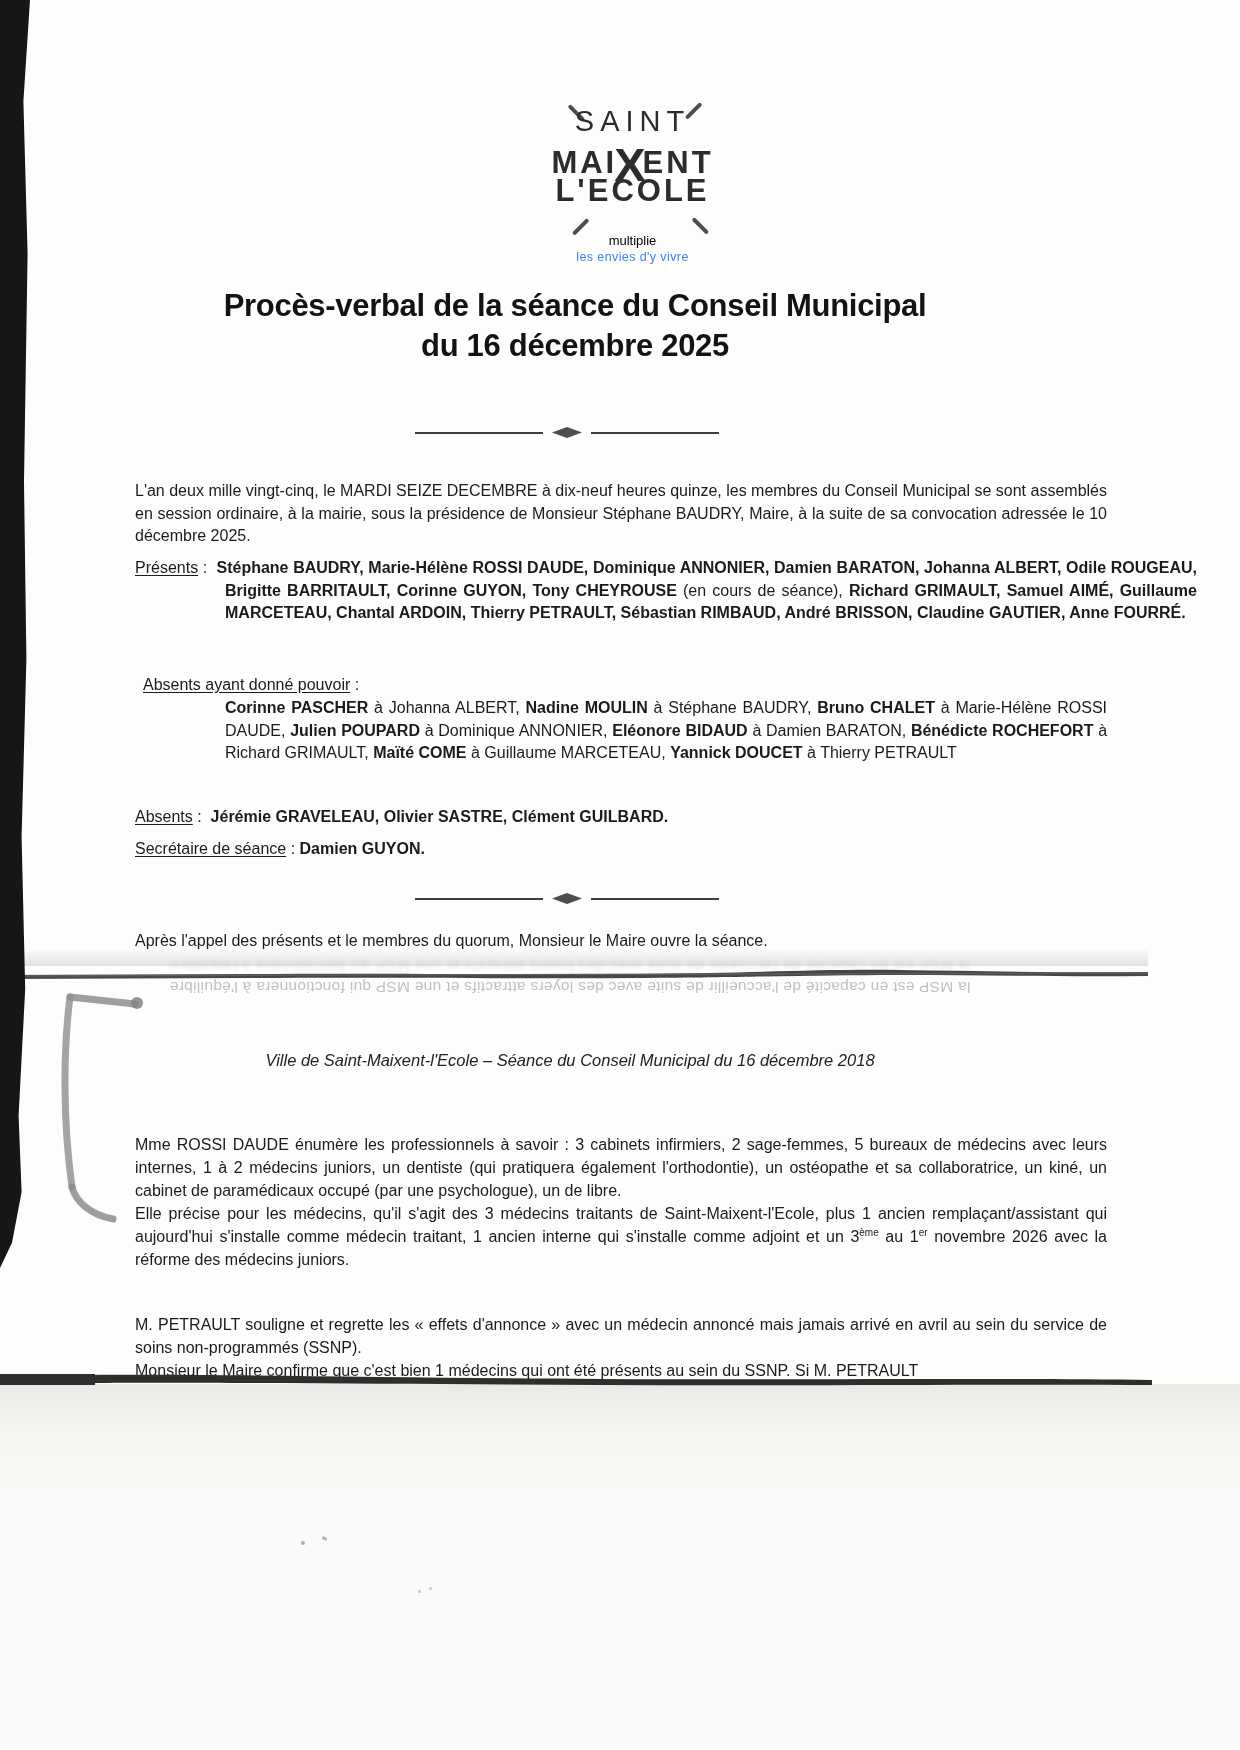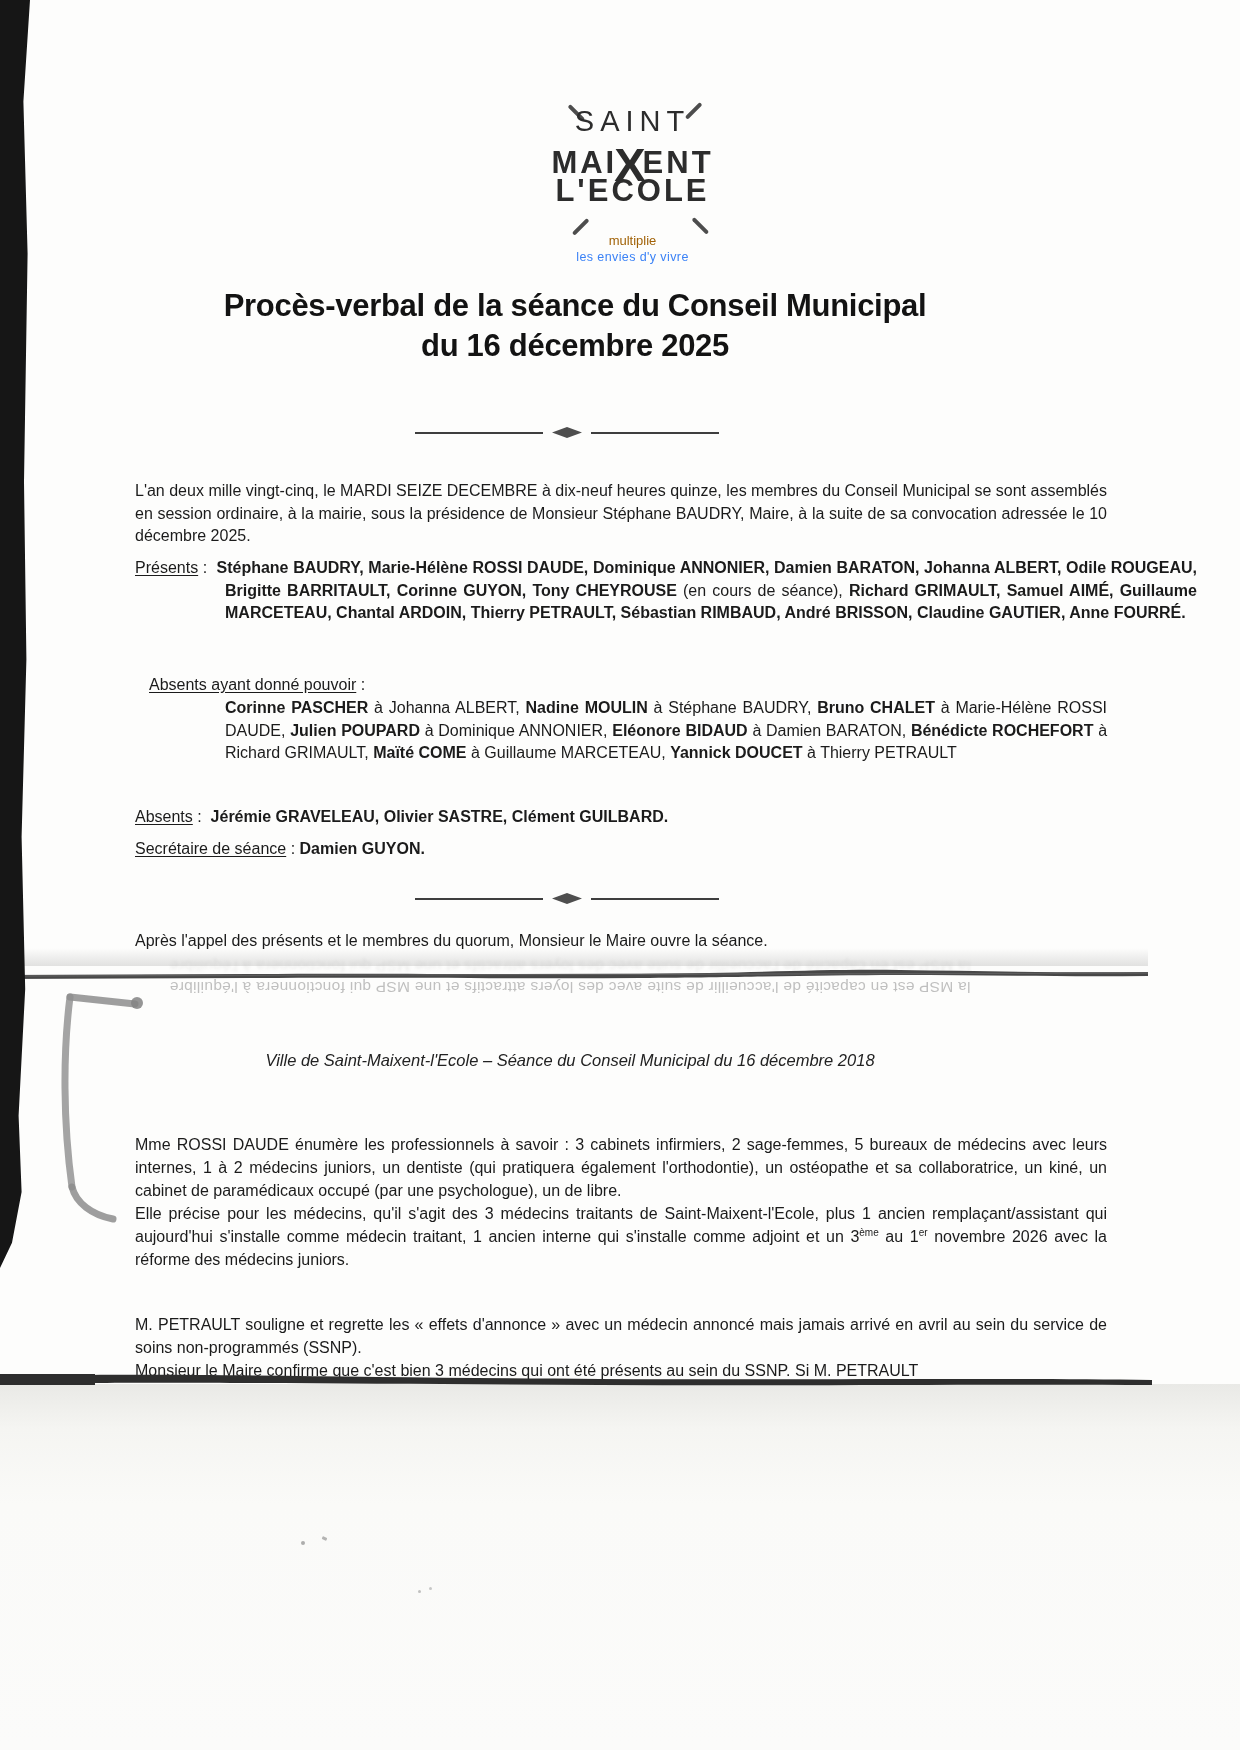--- a/index.html
+++ b/index.html
@@ -14,21 +14,21 @@
   .logo{left:500px;top:95px;width:265px;height:170px;text-align:center;color:#2c2c2c;}
   .logo-l1{position:absolute;left:0;right:0;top:10px;font-size:29px;font-weight:400;letter-spacing:6px;}
   .logo-l2{position:absolute;left:0;right:0;top:42px;font-size:31px;font-weight:700;letter-spacing:3px;white-space:nowrap;}
   .logo-x{font-size:47px;font-weight:700;vertical-align:-8px;margin:0 -3px;letter-spacing:0;}
   .logo-l3{position:absolute;left:0;right:0;top:78px;font-size:31px;font-weight:700;letter-spacing:3px;}
   .tick{position:absolute;width:21px;height:3.5px;background:#4d4d4d;border-radius:2px;}
   .tick.tl{left:66px;top:16px;transform:rotate(45deg);}
   .tick.tr{left:183px;top:14px;transform:rotate(-45deg);}
   .tick.bl{left:70px;top:130px;transform:rotate(-45deg);}
   .tick.br{left:190px;top:129px;transform:rotate(45deg);}
-  .logo-t1{position:absolute;left:0;right:0;top:138px;font-size:13px;color:#a16207;}
+  .logo-t1{position:absolute;left:0;right:0;top:138px;font-size:13px;color:#000000;}
   .logo-t2{position:absolute;left:0;right:0;top:155px;font-size:12.5px;color:#3b82f6;letter-spacing:.4px;}
   
   .doc-title{left:60px;top:286px;width:1030px;text-align:center;font-size:31px;line-height:40px;
              font-weight:700;color:#131313;letter-spacing:-0.3px;}
   
   .divider{display:flex;align-items:center;gap:9px;width:311px;}
   .dl{width:128px;height:2px;background:#3e3e3e;}
   .dd{width:30px;height:11px;background:#4e4e4e;clip-path:polygon(50% 0,100% 50%,50% 100%,0 50%);}
   
   .par{font-size:16px;line-height:22.5px;color:#1b1b1b;text-align:justify;}
@@ -84,21 +84,21 @@
     <div class="abs divider" style="left:415px;top:427px;">
       <span class="dl"></span>
         <span class="dd"></span>
         <span class="dl"></span>
     </div>
 
     <div class="abs par" style="left:135px;top:480px;width:972px;">L'an deux mille vingt-cinq, le MARDI SEIZE DECEMBRE à dix-neuf heures quinze, les membres du Conseil Municipal se sont assemblés en session ordinaire, à la mairie, sous la présidence de Monsieur Stéphane BAUDRY, Maire, à la suite de sa convocation adressée le 10 décembre 2025.</div>
 
     <div class="abs par hang" style="left:135px;top:557px;width:972px;"><span class="u">Présents</span><span> :&nbsp; </span><span class="b">Stéphane BAUDRY, Marie-Hélène ROSSI DAUDE, Dominique ANNONIER, Damien BARATON, Johanna ALBERT, Odile ROUGEAU, Brigitte BARRITAULT, Corinne GUYON, Tony CHEYROUSE</span><span> (en cours de séance), </span><span class="b">Richard GRIMAULT, Samuel AIMÉ, Guillaume MARCETEAU, Chantal ARDOIN, Thierry PETRAULT, Sébastian RIMBAUD, André BRISSON, Claudine GAUTIER, Anne FOURRÉ.</span></div>
 
-    <div class="abs par" style="left:149px;top:674px;width:972px;"><span class="u">Absents ayant donné pouvoir</span><span> :</span></div>
+    <div class="abs par" style="left:143px;top:674px;width:972px;"><span class="u">Absents ayant donné pouvoir</span><span> :</span></div>
     <div class="abs par" style="left:225px;top:697px;width:882px;"><span class="b">Corinne PASCHER</span><span> à Johanna ALBERT, </span><span class="b">Nadine MOULIN</span><span> à Stéphane BAUDRY, </span><span class="b">Bruno CHALET</span><span> à Marie-Hélène ROSSI DAUDE, </span><span class="b">Julien POUPARD</span><span> à Dominique ANNONIER, </span><span class="b">Eléonore BIDAUD</span><span> à Damien BARATON, </span><span class="b">Bénédicte ROCHEFORT</span><span> à Richard GRIMAULT, </span><span class="b">Maïté COME</span><span> à Guillaume MARCETEAU, </span><span class="b">Yannick DOUCET</span><span> à Thierry PETRAULT</span></div>
 
     <div class="abs par" style="left:135px;top:806px;width:972px;"><span class="u">Absents</span><span> :&nbsp; </span><span class="b">Jérémie GRAVELEAU, Olivier SASTRE, Clément GUILBARD.</span></div>
 
     <div class="abs par" style="left:135px;top:838px;width:972px;"><span class="u">Secrétaire de séance</span><span> : </span><span class="b">Damien GUYON.</span></div>
 
     <div class="abs divider" style="left:415px;top:893px;">
       <span class="dl"></span>
         <span class="dd"></span>
         <span class="dl"></span>
@@ -126,21 +126,21 @@
       <path class="pen" d="M22,205 C26,221 42,233 63,237" opacity="0.85"></path>
     </svg>
 
     <div class="abs par p2-par" style="top:1133px;line-height:23px;">
       <div class="line-par">Mme ROSSI DAUDE énumère les professionnels à savoir : 3 cabinets infirmiers, 2 sage-femmes, 5 bureaux de médecins avec leurs internes, 1 à 2 médecins juniors, un dentiste (qui pratiquera également l'orthodontie), un ostéopathe et sa collaboratrice, un kiné, un cabinet de paramédicaux occupé (par une psychologue), un de libre.</div>
       <div class="line-par"><span>Elle précise pour les médecins, qu'il s'agit des 3 médecins traitants de Saint-Maixent-l'Ecole, plus 1 ancien remplaçant/assistant qui aujourd'hui s'installe comme médecin traitant, 1 ancien interne qui s'installe comme adjoint et un 3</span><span class="sup">ème</span><span> au 1</span><span class="sup">er</span><span> novembre 2026 avec la réforme des médecins juniors.</span></div>
     </div>
 
     <div class="abs par p2-par" style="top:1313px;line-height:23px;">
       <div class="line-par">M. PETRAULT souligne et regrette les « effets d'annonce » avec un médecin annoncé mais jamais arrivé en avril au sein du service de soins non-programmés (SSNP).</div>
-      <div class="line-par">Monsieur le Maire confirme que c'est bien 3 médecins qui ont été présents au sein du SSNP. Si M. PETRAULT</div>
+      <div class="line-par">Monsieur le Maire confirme que c'est bien 1 médecins qui ont été présents au sein du SSNP. Si M. PETRAULT</div>
     </div>
   </div>
 
   <div class="abs below-area"></div>
   <svg class="abs edge2" viewBox="0 0 1152 18">
     <rect x="0" y="2" width="95" height="11" fill="#2e2e2e"></rect>
     <path d="M0,4 L90,3 C220,2 400,6 600,7 C800,8 1000,6 1152,8 L1152,13 C1000,12 800,14 600,13 C400,12 200,10 90,11 L0,12 Z" fill="#2e2e2e"></path>
   </svg>
 
   <div class="speck" style="left:301px;top:1541px;width:4px;height:4px;opacity:.6;"></div>

